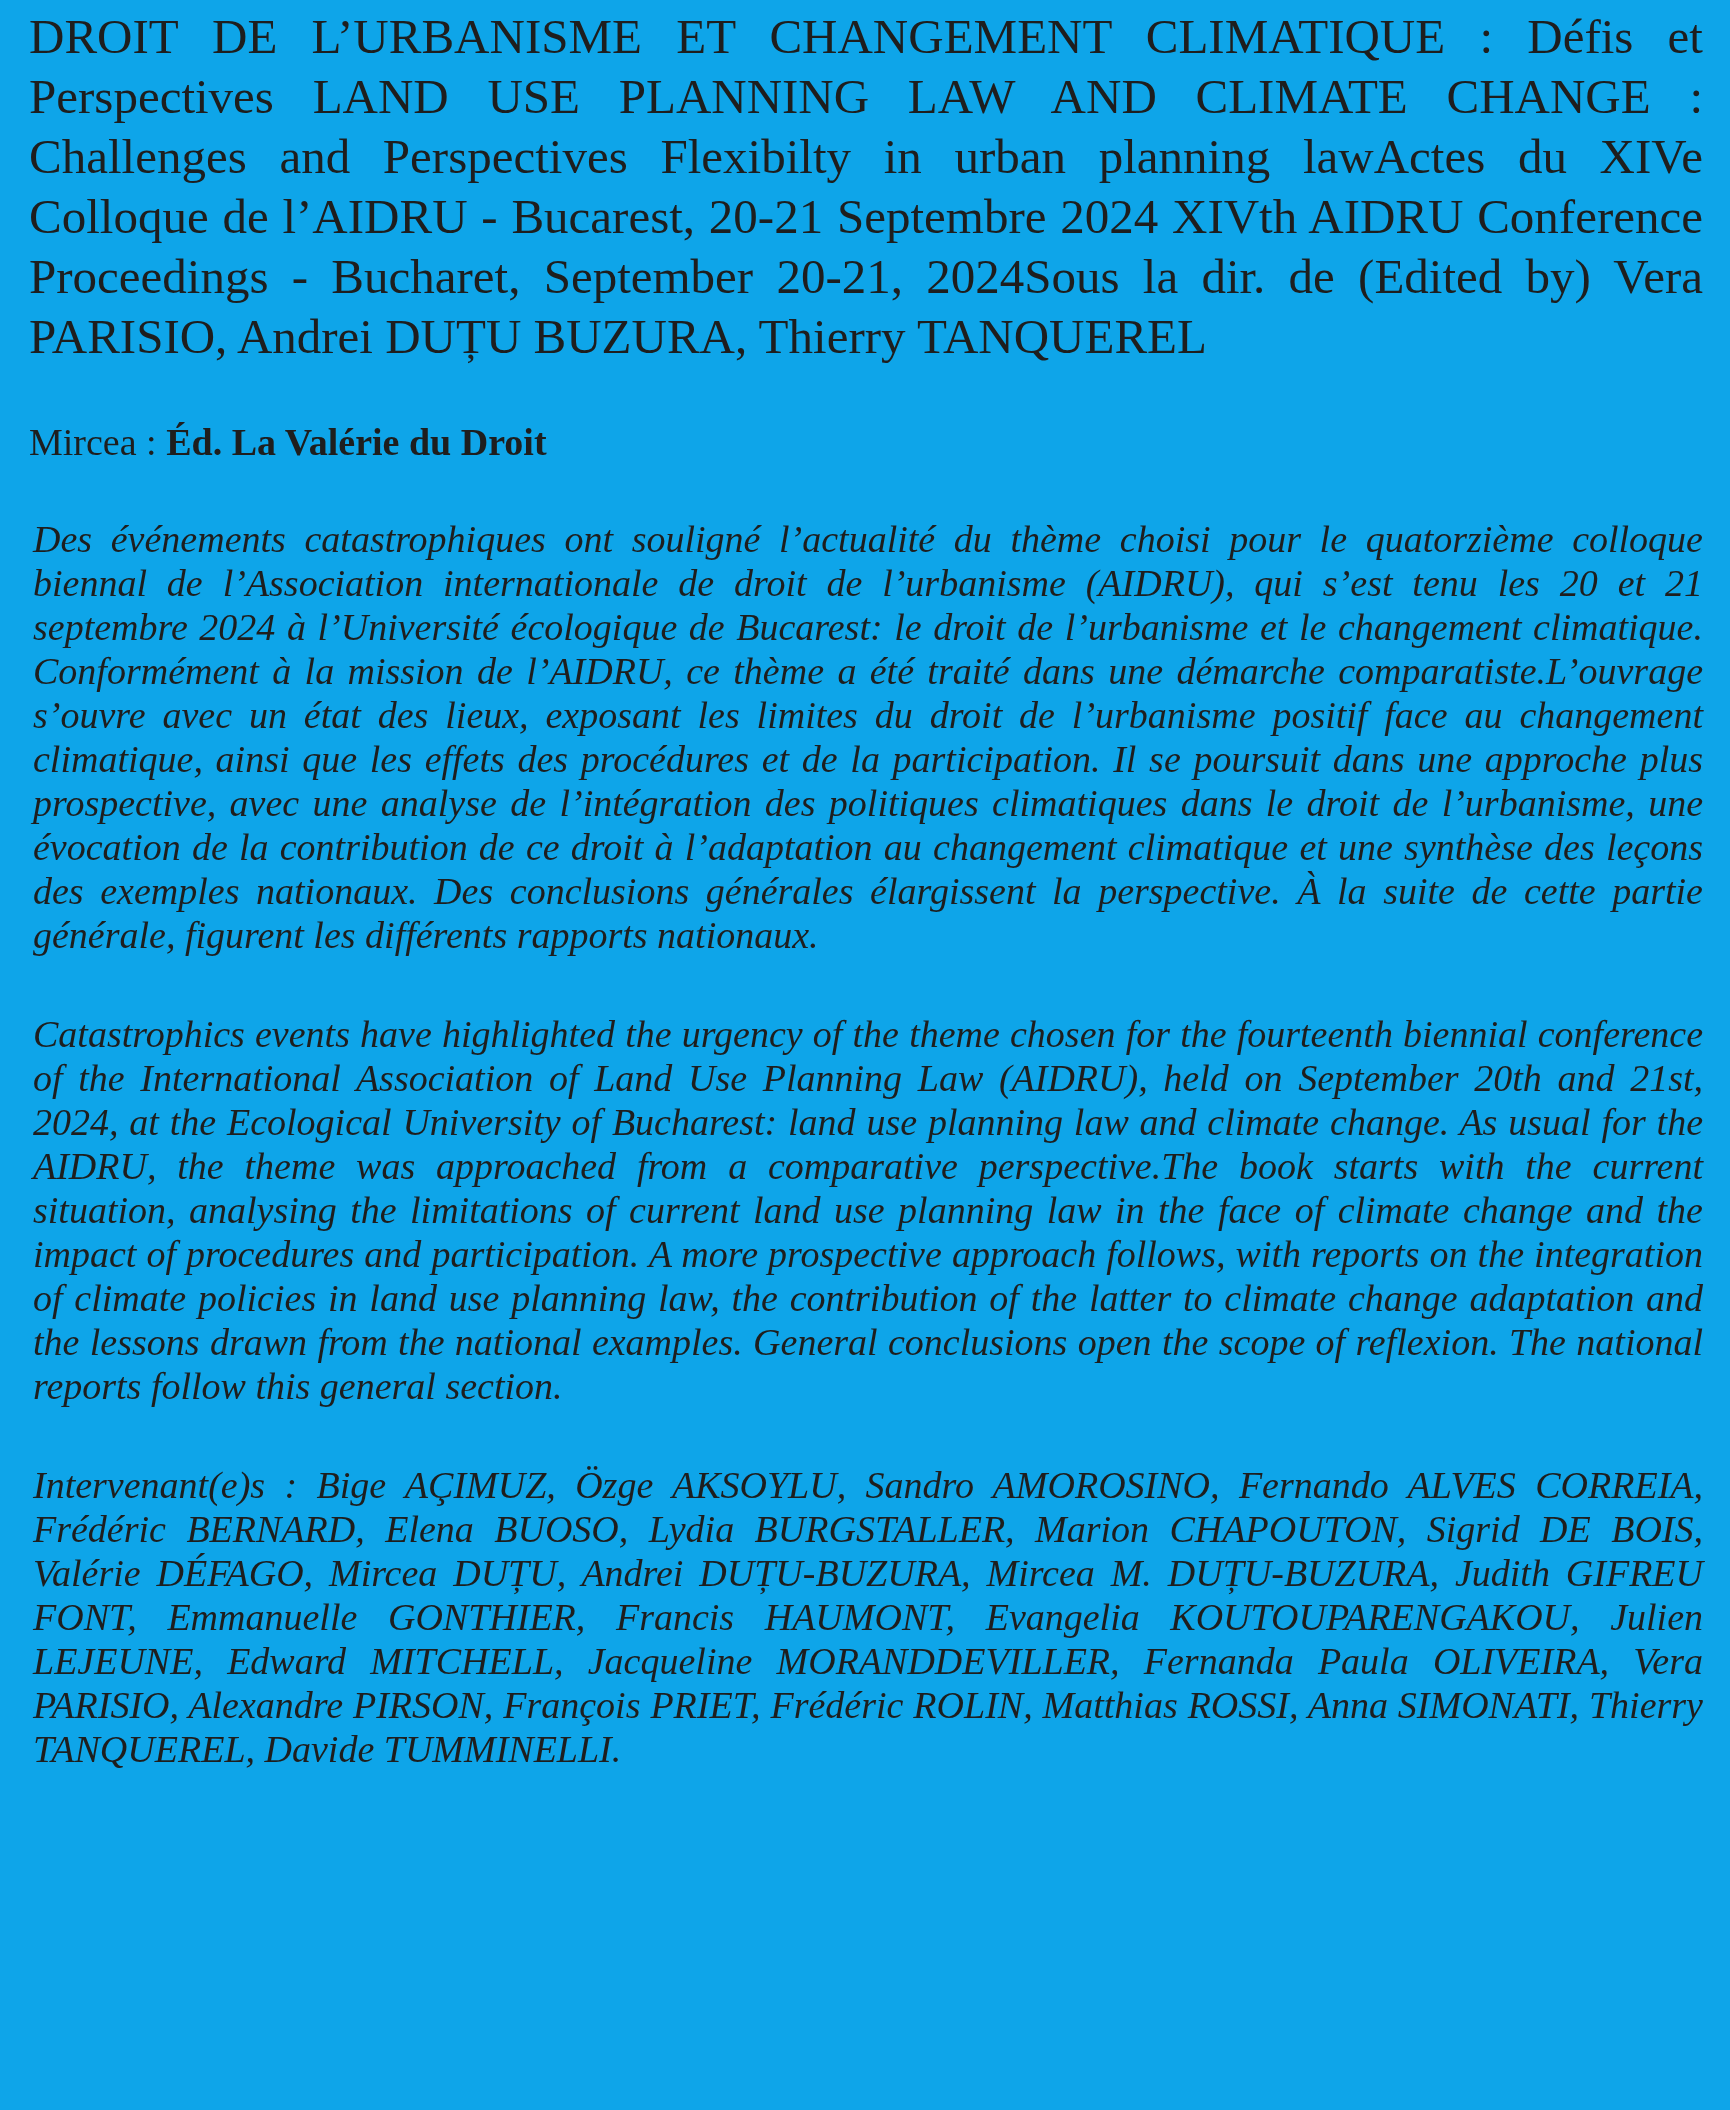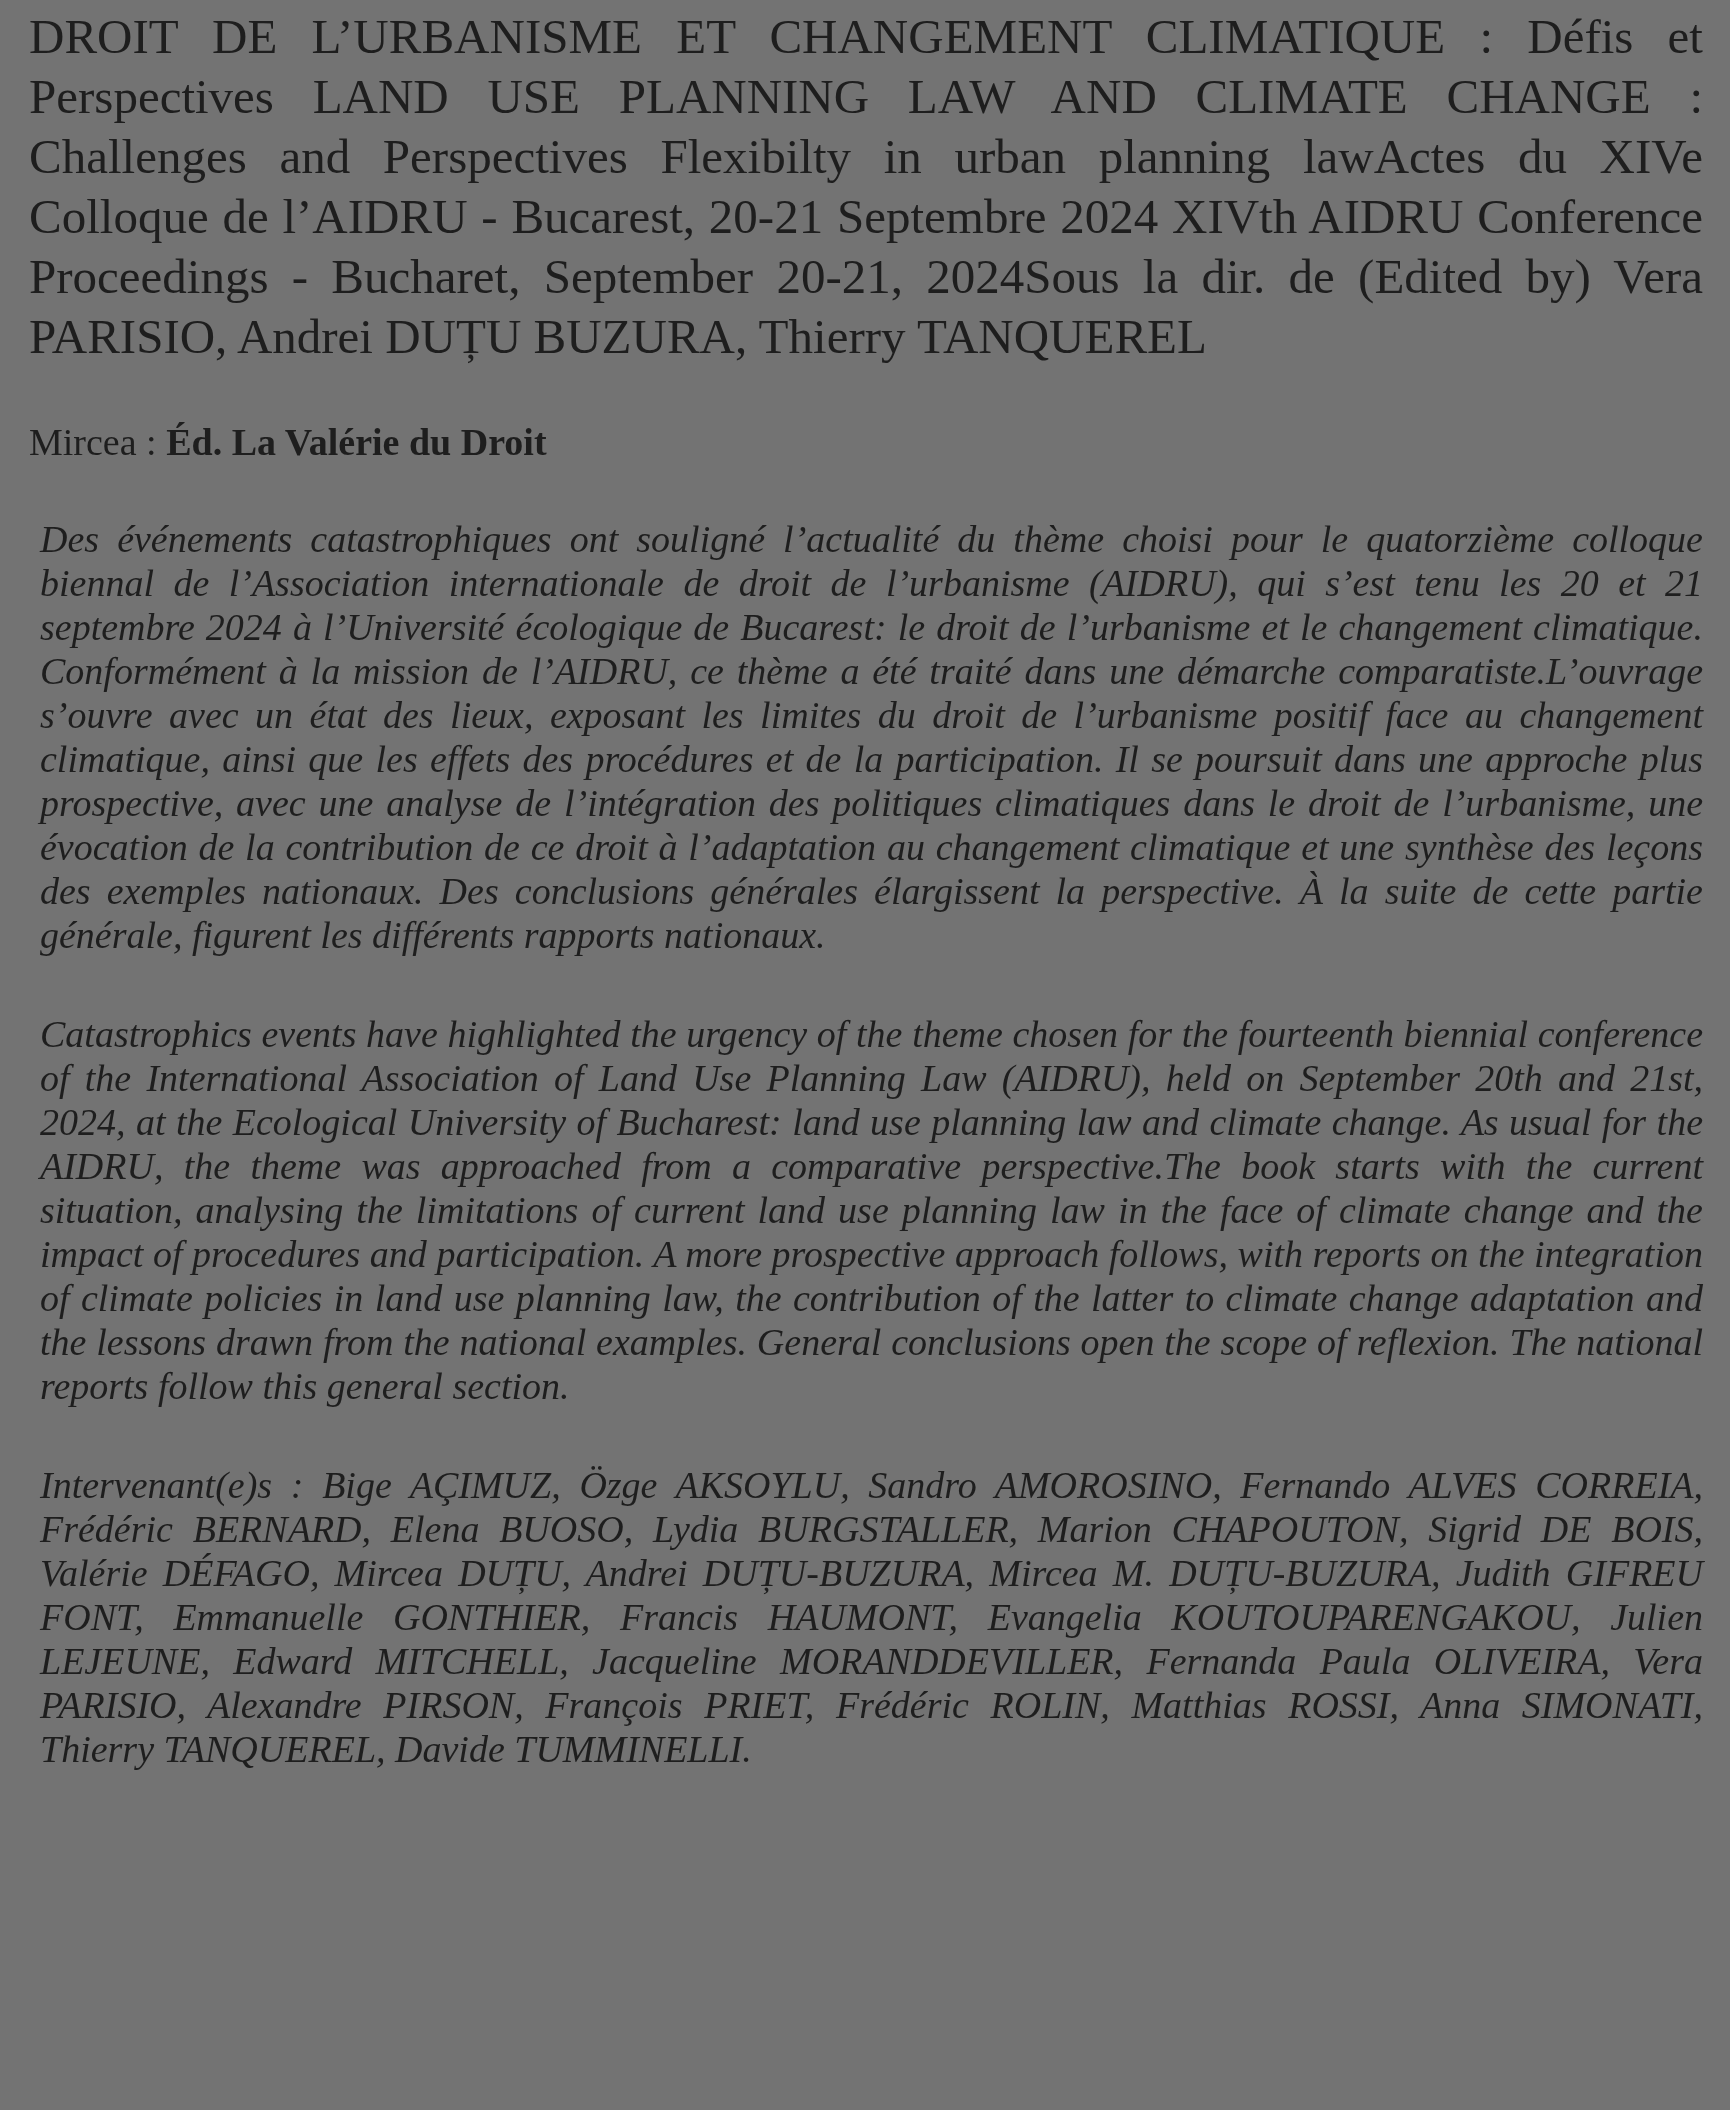--- a/index.html
+++ b/index.html
@@ -5,21 +5,21 @@
   html, body {
     margin: 0;
     padding: 0;
     background: #ffffff;
   }
   .page {
     position: relative;
     width: 1730px;
     height: 2110px;
     box-sizing: border-box;
-    background: #737373;
+    background: #0ea5e9;
     color: #1e1e1e;
     font-family: "Liberation Serif", "DejaVu Serif", serif;
     padding: 7px 27px 17.6px 29px;
     overflow: hidden;
   }
   .title {
     margin: 0 0 53px 0;
     font-size: 49px;
     line-height: 60px;
     font-weight: 400;
@@ -30,21 +30,21 @@
   .meta-row {
     margin: 0 0 53px 0;
     font-size: 38px;
     line-height: 44px;
     font-weight: 400;
   }
   .meta-row .meta-value {
     font-weight: 700;
   }
   .paragraph {
-    margin: 0 0 55px 11px;
+    margin: 0 0 55px 4px;
     font-size: 38px;
     line-height: 44px;
     font-style: italic;
     text-align: justify;
     hyphens: none;
     -webkit-hyphens: none;
   }
   .paragraph:last-child {
     margin-bottom: 0;
   }

